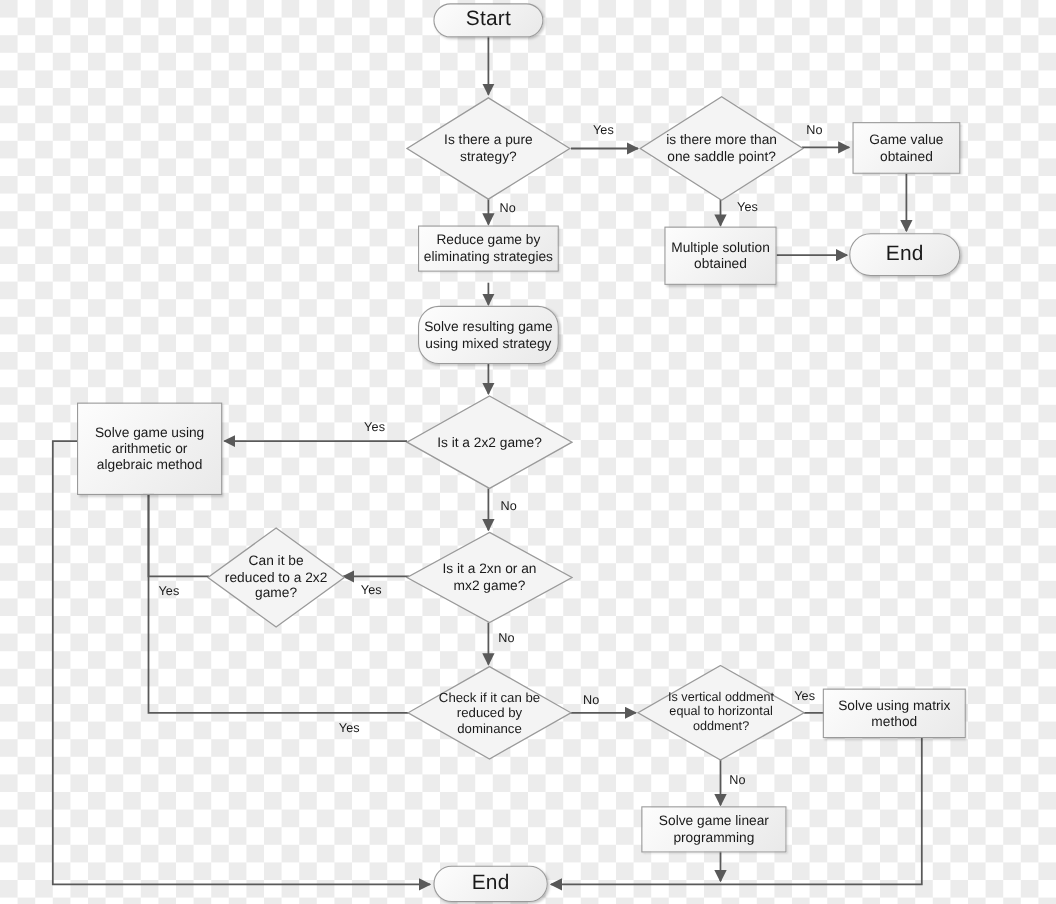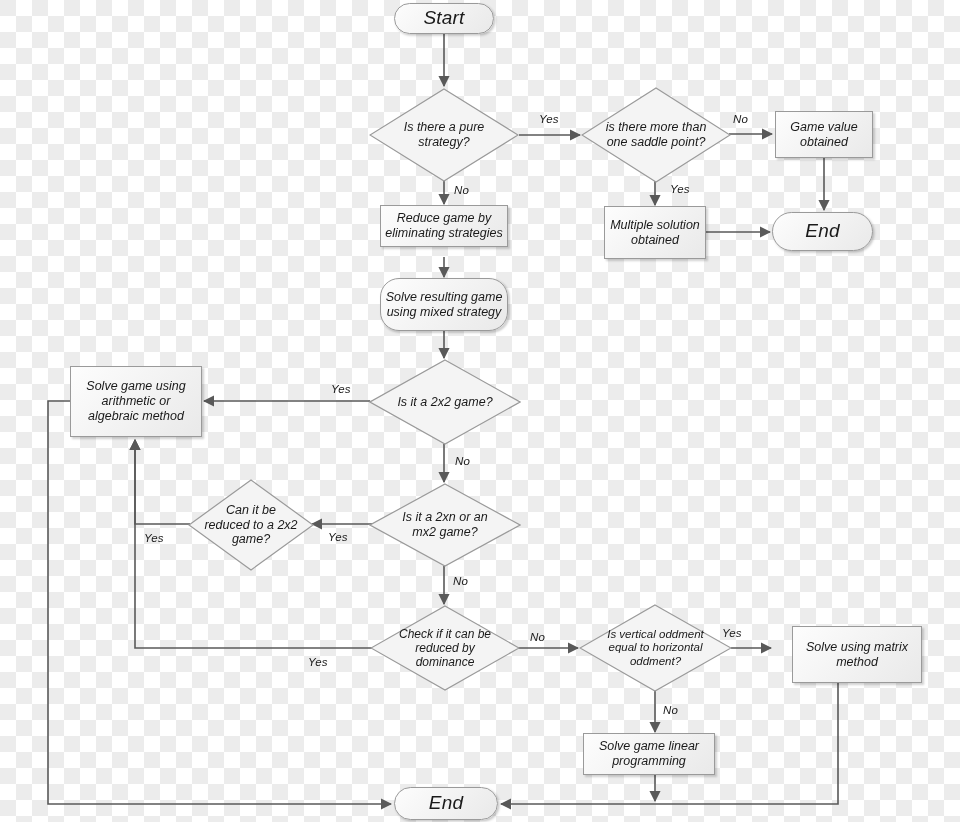--- a/index.html
+++ b/index.html
@@ -4,21 +4,21 @@
 <title>Game Theory Solution Flowchart</title>
 <style>
   html,body{margin:0;padding:0;}
   body{
     width:960px;height:822px;
     font-family:"Liberation Sans","DejaVu Sans",sans-serif;
     background:
       repeating-conic-gradient(#ffffff 0% 25%, #ececec 0% 50%) 0 0/32px 32px;
     overflow:hidden;
   }
-  #canvas{position:relative;width:960px;height:822px;font-style:italic;}
+  #canvas{position:relative;width:960px;height:822px;}
   svg.edges{position:absolute;left:0;top:0;width:960px;height:822px;pointer-events:none;}
 
   .node{position:absolute;box-sizing:border-box;display:flex;align-items:center;
         justify-content:center;text-align:center;color:#1a1a1a;line-height:1.18;
         background:linear-gradient(135deg,#fdfdfd 0%,#f2f2f2 55%,#e9e9e9 100%);}
   .box{border:1px solid #9a9a9a;box-shadow:1.5px 1.5px 2px rgba(0,0,0,.18);
        padding:20px 4px;}
   .terminator{border:1px solid #9a9a9a;border-radius:999px;
               box-shadow:1.5px 1.5px 2.5px rgba(0,0,0,.22);}
   .diamond{background:transparent;box-shadow:none;}
@@ -128,21 +128,21 @@
     <span>Solve resulting game using mixed strategy</span>
   </div>
 
   <div class="node diamond t-dia" style="left:369px;top:359px;width:152px;height:86px;">
     <svg class="dshape" viewBox="0 0 152 86" preserveAspectRatio="none">
       <polygon points="76,1 151,43 76,85 1,43" fill="#f4f4f4" stroke="#9a9a9a" stroke-width="1.2"></polygon>
     </svg>
     <span class="dlabel" style="width:84%;">Is it a 2x2 game?</span>
   </div>
 
-  <div class="node box t-proc" style="left:70px;top:366px;width:132px;height:71px;">
+  <div class="node box t-proc" style="left:70px;top:366px;width:132px;height:84px;">
     <span>Solve game using arithmetic or algebraic method</span>
   </div>
 
   <div class="node diamond t-dia" style="left:369px;top:483px;width:152px;height:84px;">
     <svg class="dshape" viewBox="0 0 152 84" preserveAspectRatio="none">
       <polygon points="76,1 151,42 76,83 1,42" fill="#f4f4f4" stroke="#9a9a9a" stroke-width="1.2"></polygon>
     </svg>
     <span class="dlabel">Is it a 2xn or an mx2 game?</span>
   </div>
 
@@ -160,21 +160,21 @@
     <span class="dlabel" style="width:74%;font-size:12px;">Check if it can be reduced by dominance</span>
   </div>
 
   <div class="node diamond t-dia" style="left:579px;top:604px;width:153px;height:88px;">
     <svg class="dshape" viewBox="0 0 153 88" preserveAspectRatio="none">
       <polygon points="76,1 152,44 76,87 1,44" fill="#f4f4f4" stroke="#9a9a9a" stroke-width="1.2"></polygon>
     </svg>
     <span class="dlabel" style="width:82%;font-size:11.5px;">Is vertical oddment equal to horizontal oddment?</span>
   </div>
 
-  <div class="node box t-proc" style="left:792px;top:626px;width:130px;height:57px;">
+  <div class="node box t-proc" style="left:748px;top:626px;width:130px;height:45px;">
     <span>Solve using matrix method</span>
   </div>
 
   <div class="node box t-proc" style="left:583px;top:733px;width:132px;height:41px;">
     <span>Solve game linear programming</span>
   </div>
 
   <div class="node terminator t-end" style="left:394px;top:787px;width:104px;height:33px;">
     <span>End</span>
   </div>

